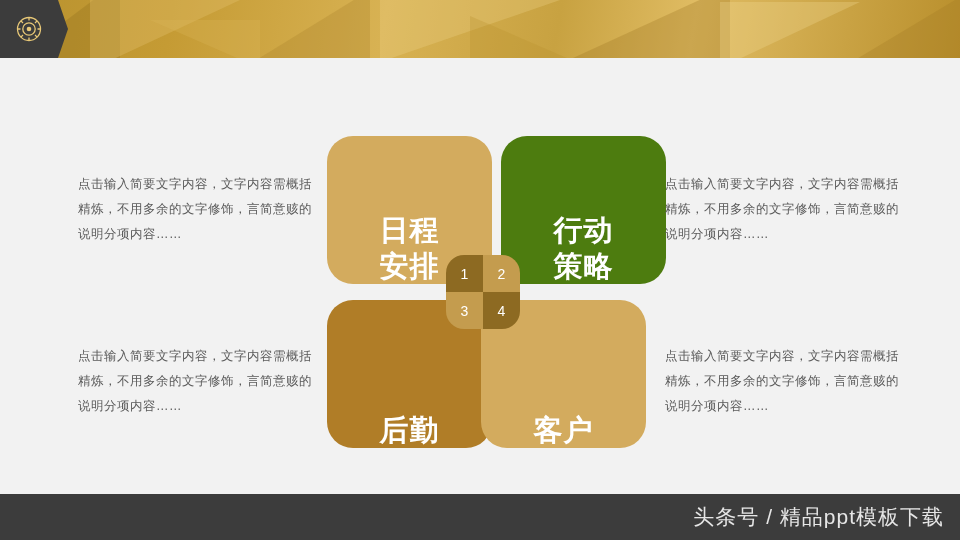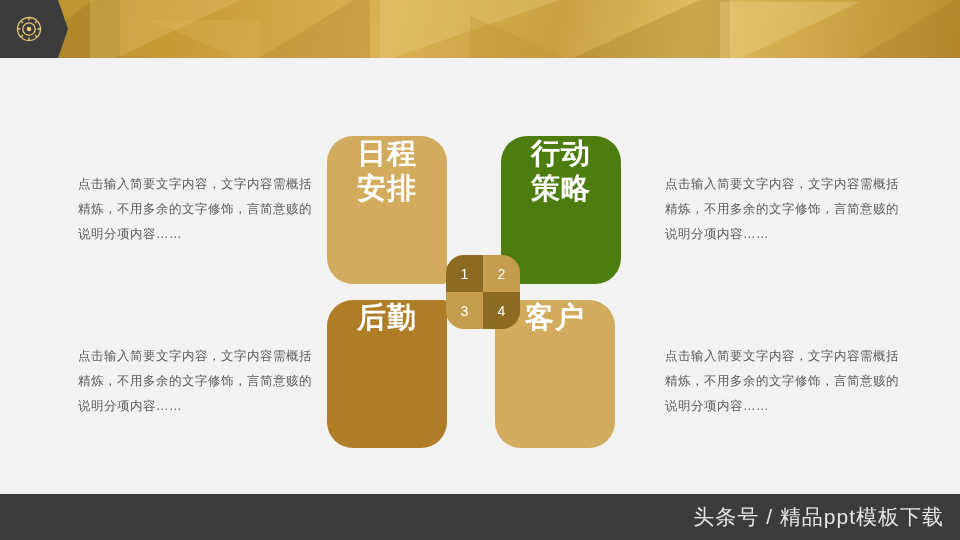--- a/index.html
+++ b/index.html
@@ -65,34 +65,34 @@
   }
 
   
   .petals {
     position: absolute;
     left: 327px; top: 136px;
     width: 312px; height: 312px;
   }
   .petal {
     position: absolute;
-    width: 120px; height: 148px;
-    display: flex; align-items: flex-start; justify-content: center;
+    width: 165px; height: 148px;
+    display: flex; align-items: flex-end; justify-content: center;
     color: #ffffff;
     font-weight: bold;
     font-size: 29px;
     line-height: 1.22;
     text-align: center;
     letter-spacing: 1px;
   }
   .petal span { display: block; }
   .p-tl { left: 0;     top: 0;     background: #d3ab5e; border-radius: 26px 26px 4px 26px; }
   .p-tr { left: 174px; top: 0;     background: #4d7c0f; border-radius: 26px 26px 26px 4px; }
   .p-bl { left: 0;     top: 164px; background: #b07d27; border-radius: 26px 4px 26px 26px; }
-  .p-br { left: 168px; top: 164px; background: #d3ab5e; border-radius: 4px 26px 26px 26px; }
+  .p-br { left: 154px; top: 164px; background: #d3ab5e; border-radius: 4px 26px 26px 26px; }
 
   
   .center {
     position: absolute;
     left: 119px; top: 119px;
     width: 74px; height: 74px;
   }
   .num {
     position: absolute;
     width: 37px; height: 37px;

